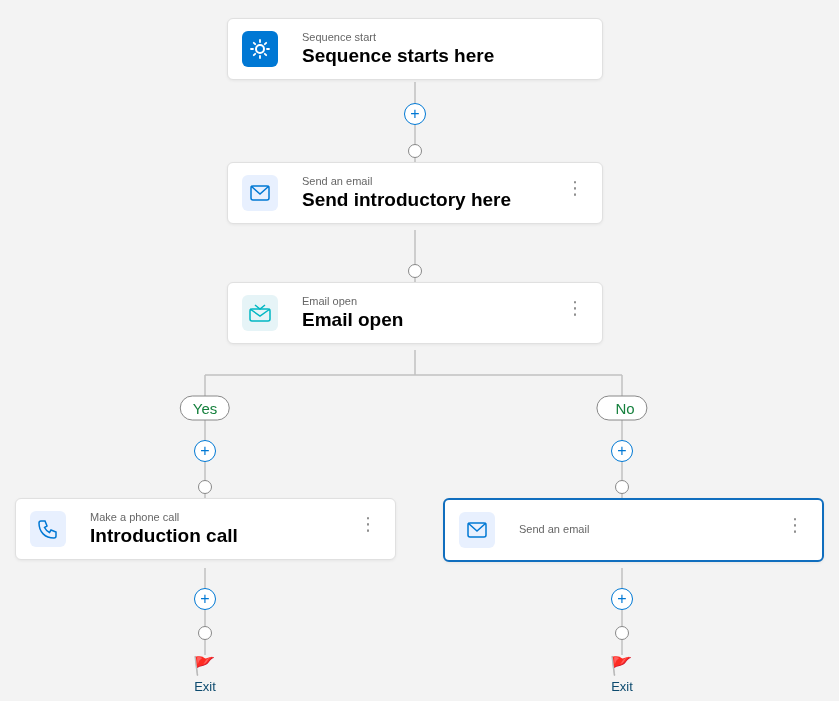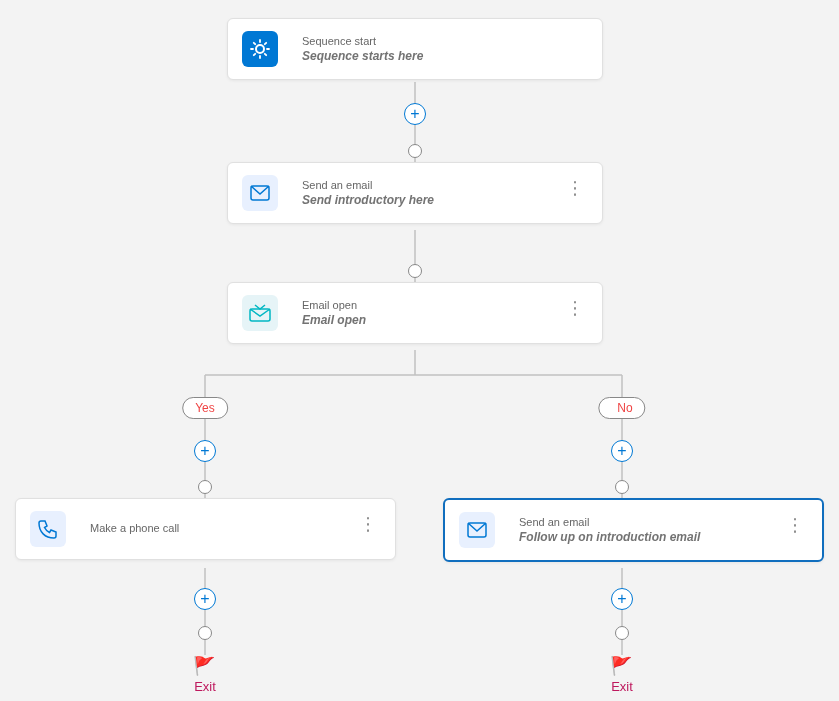--- a/index.html
+++ b/index.html
@@ -55,24 +55,23 @@
     }
     .card-text {
       flex: 1;
     }
     .card-label {
       font-size: 11px;
       color: #666;
       margin-bottom: 2px;
     }
     .card-title {
-      font-size: 12px;
+      font-size: 19px;
       font-weight: 600;
-      color: #737373;
-      font-style: italic;
+      color: #000000;
     }
     .card-menu {
       color: #888;
       font-size: 18px;
       cursor: pointer;
       align-self: flex-start;
       padding: 2px 4px;
     }
 
     
@@ -105,40 +104,40 @@
       line-height: 1;
     }
 
     
     .branch-badge {
       position: absolute;
       border: 1.5px solid #888;
       border-radius: 20px;
       background: #fff;
       padding: 3px 12px;
-      font-size: 12px;
-      color: #ef4444;
+      font-size: 15px;
+      color: #15803d;
       transform: translate(-50%, -50%);
       white-space: nowrap;
     }
 
     
     .exit-node {
       position: absolute;
       display: flex;
       flex-direction: column;
       align-items: center;
       transform: translateX(-50%);
     }
     .exit-flag {
       font-size: 18px;
     }
     .exit-label {
       font-size: 13px;
-      color: #be185d;
+      color: #0c4a6e;
       margin-top: 2px;
     }
 
     
     svg { display: block; }
   </style>
 </head>
 <body>
 
 <div class="canvas">
@@ -266,34 +265,34 @@
   <div class="circle-node" style="left:622px; top:487px;"></div>
 
   <div class="card" style="left:15px; top:498px; width:381px;">
     <div class="card-icon blue-light">
       <svg width="20" height="20" viewBox="0 0 20 20" fill="none">
         <path d="M3 2h4l2 5-2.5 1.5a11 11 0 005 5L13 11l5 2v4a2 2 0 01-2 2C7 19 1 13 1 4a2 2 0 012-2z" stroke="#0078d4" stroke-width="1.5" fill="none"></path>
       </svg>
     </div>
     <div class="card-text">
       <div class="card-label">Make a phone call</div>
+      <div class="card-title">Introduction call</div>
     </div>
     <div class="card-menu">⋮</div>
   </div>
 
   <div class="card selected" style="left:443px; top:498px; width:381px;">
     <div class="card-icon blue-light">
       <svg width="20" height="16" viewBox="0 0 20 16" fill="none">
         <rect x="1" y="1" width="18" height="14" rx="2" stroke="#0078d4" stroke-width="1.5"></rect>
         <polyline points="1,1 10,9 19,1" stroke="#0078d4" stroke-width="1.5" fill="none"></polyline>
       </svg>
     </div>
     <div class="card-text">
       <div class="card-label">Send an email</div>
-      <div class="card-title">Follow up on introduction email</div>
     </div>
     <div class="card-menu">⋮</div>
   </div>
 
   <div class="plus-btn" style="left:205px; top:599px;">
     <span>+</span>
   </div>
 
   <div class="plus-btn" style="left:622px; top:599px;">
     <span>+</span>

